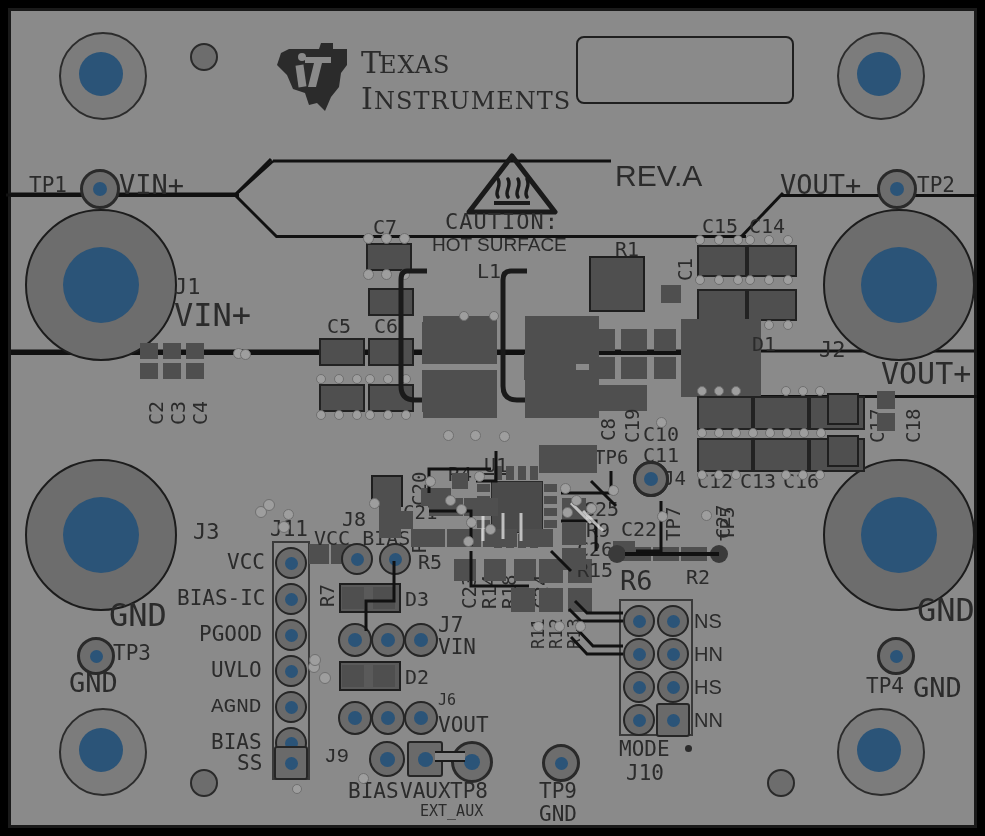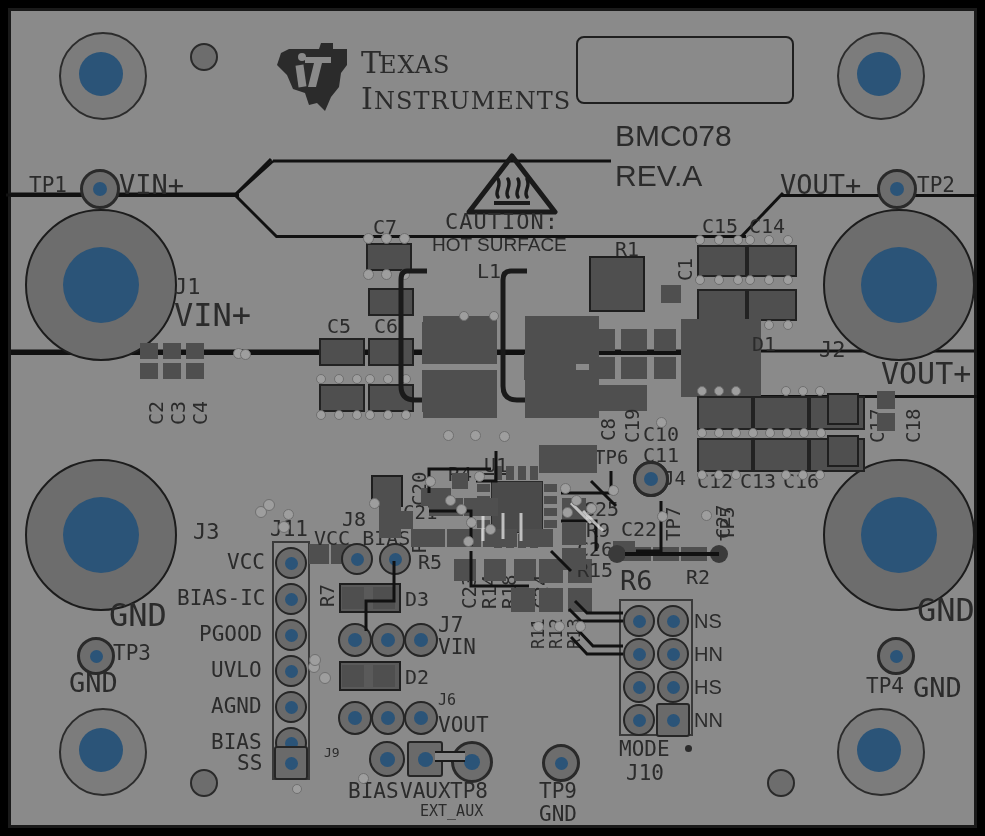--- a/index.html
+++ b/index.html
@@ -90,21 +90,20 @@
       <circle cx="27" cy="18" r="4" fill="#8a8a8a"></circle>
       <text x="86" y="34" font-family="DejaVu Serif, serif" font-size="30" fill="#2b2b2b" letter-spacing="1">T</text>
       <text x="104" y="34" font-family="DejaVu Serif, serif" font-size="24" fill="#2b2b2b" letter-spacing="1">EXAS</text>
       <text x="86" y="70" font-family="DejaVu Serif, serif" font-size="30" fill="#2b2b2b" letter-spacing="1">I</text>
       <text x="99" y="70" font-family="DejaVu Serif, serif" font-size="24" fill="#2b2b2b" letter-spacing="1">NSTRUMENTS</text>
     </svg>
   </div>
 
   <div class="abs" style="left:565px;top:25px;width:218px;height:68px;border:2px solid #1f1f1f;border-radius:8px;"></div>
 
-  <div class="slk s" style="left:604px;top:110px;font-size:30px;">BMC078</div>
   <div class="slk s" style="left:604px;top:150px;font-size:30px;">REV.A</div>
 
   <div class="abs" style="left:455px;top:142px;">
     <svg width="92" height="62" viewBox="0 0 92 62">
       <path d="M46 3 L89 59 L3 59 Z" fill="none" stroke="#1a1a1a" stroke-width="5" stroke-linejoin="round"></path>
       <rect x="28" y="48" width="36" height="4" fill="#1a1a1a"></rect>
       <path d="M32 44 C 28 38, 36 34, 32 26" fill="none" stroke="#1a1a1a" stroke-width="3.5" stroke-linecap="round"></path>
       <path d="M42 44 C 38 38, 46 34, 42 26" fill="none" stroke="#1a1a1a" stroke-width="3.5" stroke-linecap="round"></path>
       <path d="M52 44 C 48 38, 56 34, 52 26" fill="none" stroke="#1a1a1a" stroke-width="3.5" stroke-linecap="round"></path>
       <path d="M61 44 C 57 38, 65 34, 61 26" fill="none" stroke="#1a1a1a" stroke-width="3.5" stroke-linecap="round"></path>
@@ -454,21 +453,21 @@
   <div class="slk" style="left:188px;top:613px;font-size:21px;">PGOOD</div>
 
   <div class="thpin" style="left:264px;top:644px;width:28px;height:28px;">
         <i style="width:13px;height:13px;"></i>
       </div>
   <div class="slk" style="left:200px;top:649px;font-size:21px;">UVLO</div>
 
   <div class="thpin" style="left:264px;top:680px;width:28px;height:28px;">
         <i style="width:13px;height:13px;"></i>
       </div>
-  <div class="slk" style="left:200px;top:685px;font-size:21px;">AGND</div>
+  <div class="slk" style="left:200px;top:685px;font-size:21px;font-family:Liberation Mono, monospace;">AGND</div>
 
   <div class="thpin" style="left:264px;top:716px;width:28px;height:28px;">
         <i style="width:13px;height:13px;"></i>
       </div>
   <div class="slk" style="left:200px;top:721px;font-size:21px;">BIAS</div>
 
   <div class="thpin sq" style="left:263px;top:735px;width:30px;height:30px;">
         <i style="width:13px;height:13px;"></i>
       </div>
   <div class="slk" style="left:226px;top:742px;font-size:21px;">SS</div>
@@ -521,21 +520,21 @@
       </div>
   <div class="thpin" style="left:393px;top:690px;width:30px;height:30px;">
         <i style="width:14px;height:14px;"></i>
       </div>
   <div class="slk" style="left:427px;top:682px;font-size:15px;">J6</div>
   <div class="slk" style="left:427px;top:704px;font-size:21px;">VOUT</div>
 
   <div class="via" style="left:298px;top:643px;width:10px;height:10px;"></div>
   <div class="via" style="left:308px;top:661px;width:10px;height:10px;"></div>
 
-  <div class="slk" style="left:313px;top:735px;font-size:13px;">J9</div>
+  <div class="slk" style="left:313px;top:735px;font-size:21px;font-family:Liberation Mono, monospace;">J9</div>
   <div class="thpin" style="left:358px;top:730px;width:32px;height:32px;">
         <i style="width:15px;height:15px;"></i>
       </div>
   <div class="thpin sq" style="left:396px;top:730px;width:32px;height:32px;">
         <i style="width:15px;height:15px;"></i>
       </div>
   <div class="abs" style="left:424px;top:740px;width:30px;height:11px;background:#8a8a8a;border-top:2px solid #1a1a1a;border-bottom:2px solid #1a1a1a;"></div>
   <div class="slk" style="left:337px;top:770px;font-size:21px;">BIAS</div>
   <div class="slk" style="left:389px;top:770px;font-size:21px;">VAUX</div>
   <div class="via" style="left:347px;top:762px;width:9px;height:9px;"></div>

